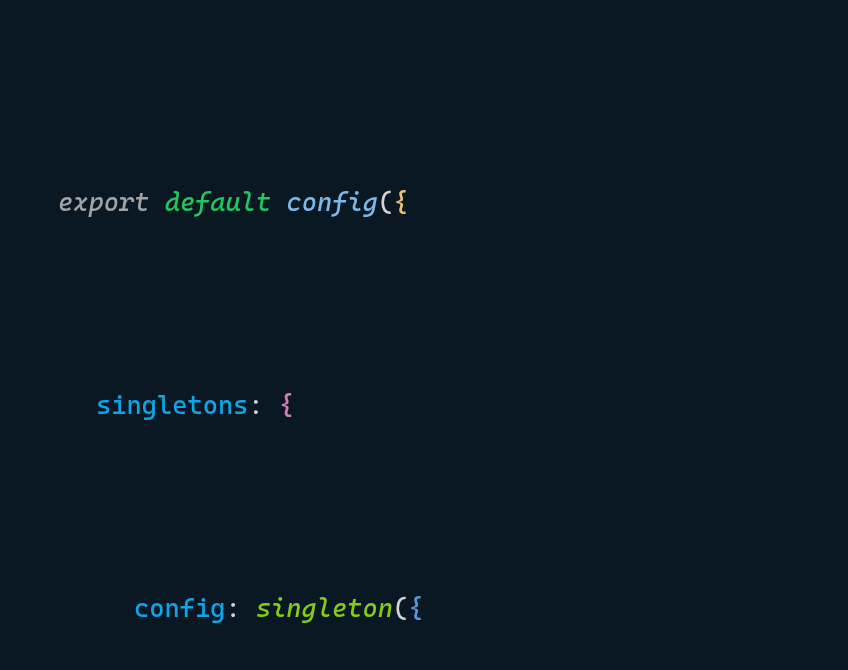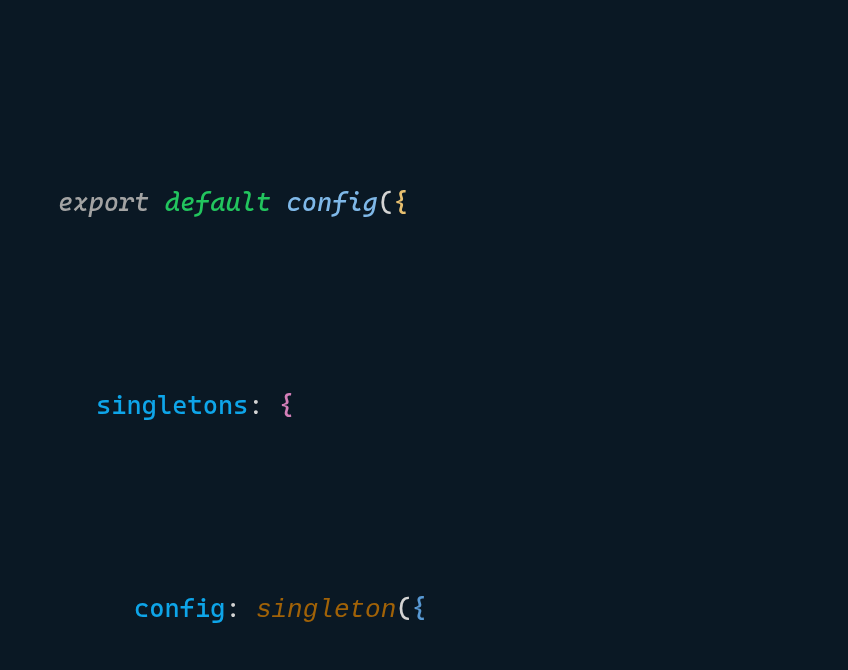--- a/index.html
+++ b/index.html
@@ -22,21 +22,21 @@
     }
     .line {
       display: block;
     }
     .indent-1 { padding-left: 38px; }
     .indent-2 { padding-left: 76px; }
     
     .kw-export { color: #a3a3a3; font-style: italic; }
     .kw-default { color: #22c55e; font-style: italic; margin-top: 36px; }
     .fn-config { color: #7fb8e8; font-style: italic; text-align: center; }
-    .fn-singleton { color: #a16207; font-style: italic; font-family: Liberation Mono, monospace; }
+    .fn-singleton { color: #84cc16; font-style: italic; }
     .paren { color: #d4d4d4; }
     .brace-yellow { color: #e8c070; }
     .brace-blue { color: #5899d4; }
     .brace-pink { color: #d47fb8; }
     .prop { color: #0ea5e9; }
     .colon { color: #d4d4d4; }
   </style>
 </head>
 <body>
 

